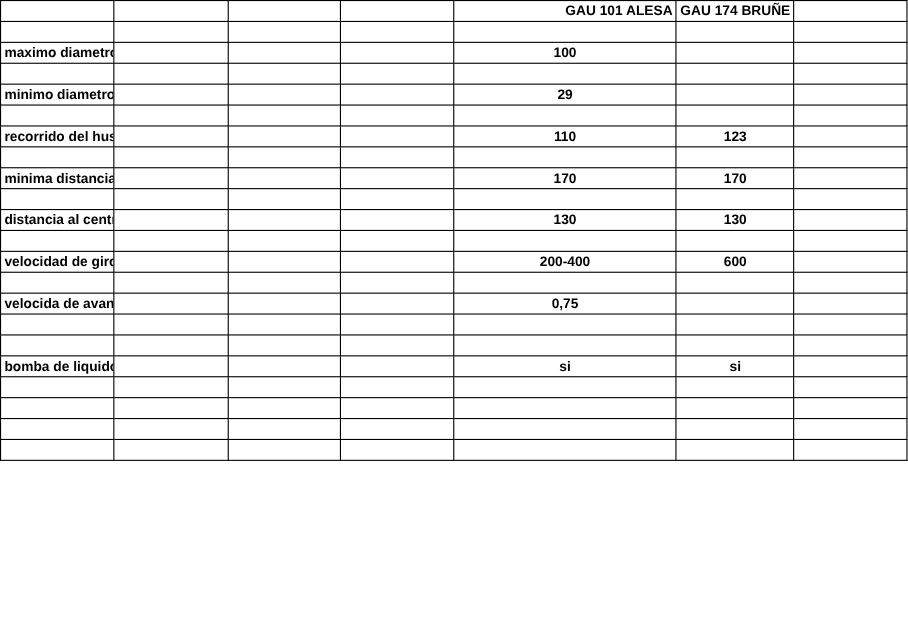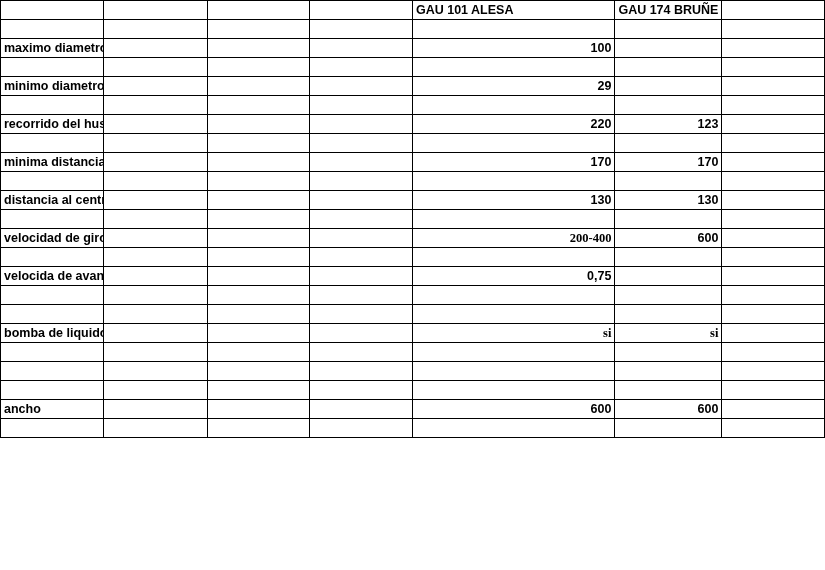--- a/index.html
+++ b/index.html
@@ -42,29 +42,28 @@
   col.c2 { width: 103px; }
   col.c3 { width: 103px; }
   col.c4 { width: 203px; }
   col.c5 { width: 103px; }
   col.c6 { width: 103px; }
 
   .lbl {
     text-align: left;
   }
   .num {
+    text-align: center;
+    padding-right: 4px;
+  }
+  .txt {
+    text-align: center;
+  }
+  .hdr {
     text-align: right;
-    padding-right: 4px;
-  }
-  .txt {
-    text-align: right;
-    font-family: Liberation Serif, serif;
-  }
-  .hdr {
-    text-align: left;
     font-size: 15px;
     font-weight: bold;
     height: 22px;
     line-height: 22px;
   }
   .spacer td {
     height: 11px;
     line-height: 11px;
   }
   .label-span {
@@ -155,21 +154,21 @@
           <td class=""></td>
           <td class=""></td>
         </tr>
         <tr>
           <td class="lbl">
             <span class="label-span">recorrido del husillo</span>
           </td>
           <td class=""></td>
           <td class=""></td>
           <td class=""></td>
-          <td class="num">220</td>
+          <td class="num">110</td>
           <td class="num">123</td>
           <td class=""></td>
         </tr>
         <tr class="spacer">
           <td class=""></td>
           <td class=""></td>
           <td class=""></td>
           <td class=""></td>
           <td class=""></td>
           <td class=""></td>
@@ -293,31 +292,20 @@
           <td class=""></td>
           <td class=""></td>
         </tr>
         <tr class="spacer">
           <td class=""></td>
           <td class=""></td>
           <td class=""></td>
           <td class=""></td>
           <td class=""></td>
           <td class=""></td>
-          <td class=""></td>
-        </tr>
-        <tr>
-          <td class="lbl">
-            <span class="label-span">ancho</span>
-          </td>
-          <td class=""></td>
-          <td class=""></td>
-          <td class=""></td>
-          <td class="num">600</td>
-          <td class="num">600</td>
           <td class=""></td>
         </tr>
         <tr class="spacer">
           <td class=""></td>
           <td class=""></td>
           <td class=""></td>
           <td class=""></td>
           <td class=""></td>
           <td class=""></td>
           <td class=""></td>

